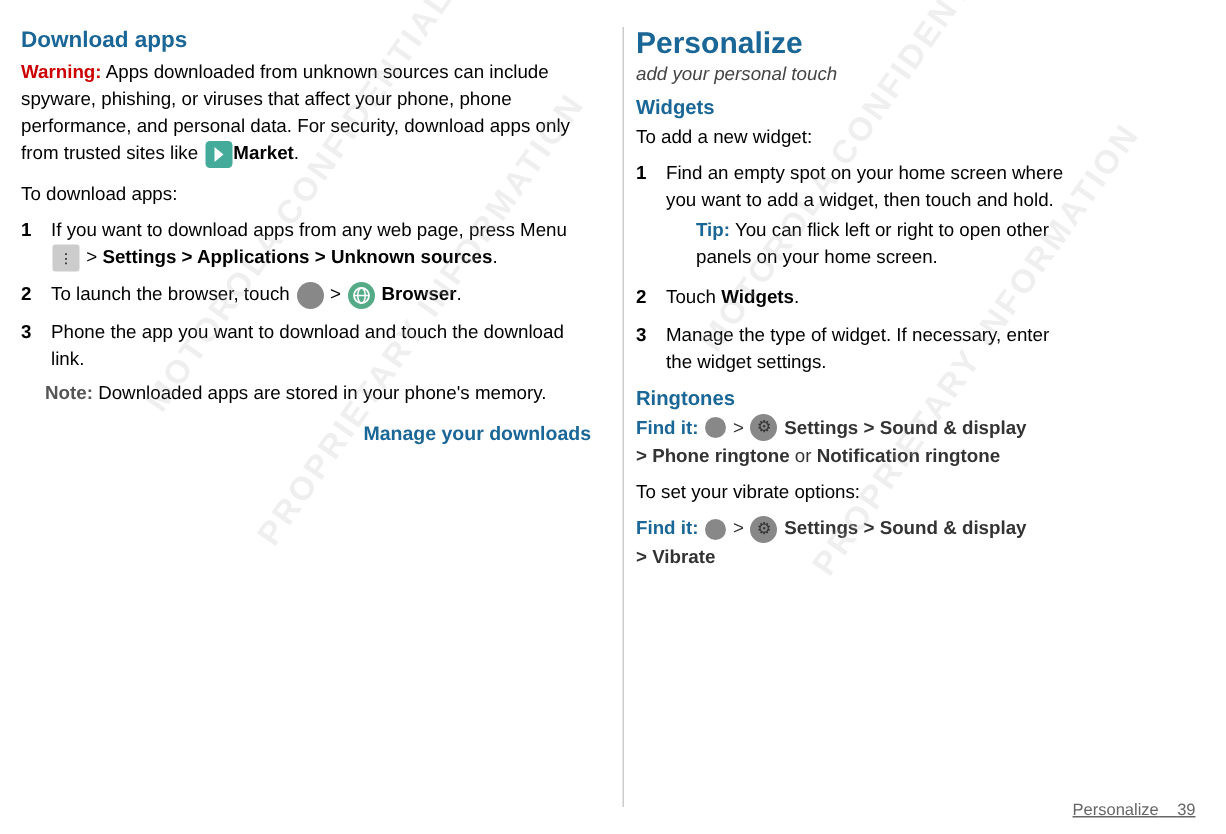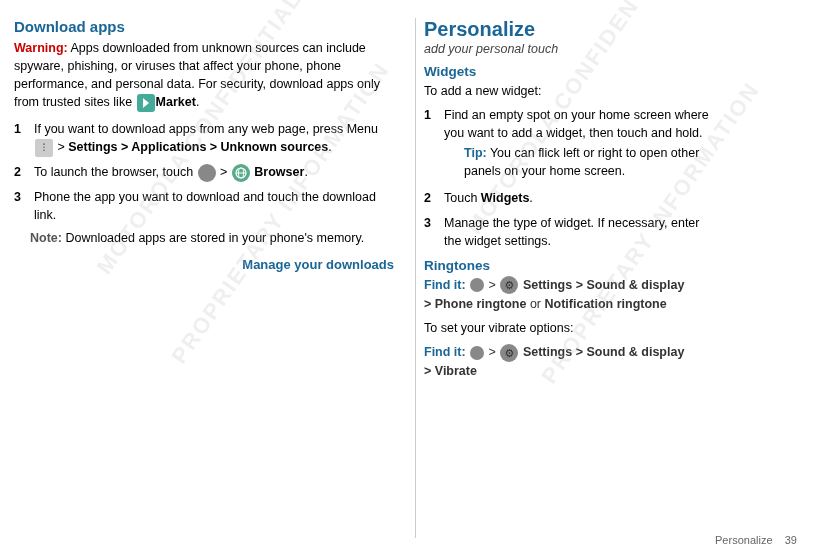--- a/index.html
+++ b/index.html
@@ -186,20 +186,21 @@
       vertical-align: middle;
       margin: 0 1px;
       font-size: 11px;
     }
     .footer-text {
       position: absolute;
       bottom: 10px;
       right: 20px;
       font-size: 11px;
       color: #666;
+      text-decoration: underline;
     }
     .footer-page {
       font-size: 11px;
       color: #666;
     }
     .divider-line {
       position: absolute;
       top: 18px;
       bottom: 18px;
       left: 415px;
@@ -226,20 +227,21 @@
     <div class="section-title">Download apps</div>
 
     <div class="warning-block">
       <span class="warning-label">Warning:</span><span> Apps downloaded from unknown sources can include spyware, phishing, or viruses that affect your phone, phone performance, and personal data. For security, download apps only from trusted sites like </span><span class="market-icon">
           <svg width="12" height="12" viewBox="0 0 12 12">
             <polygon points="3,1 9,6 3,11" fill="#fff"></polygon>
           </svg>
         </span><span class="bold-text">Market</span><span>.</span>
     </div>
 
+    <div class="para-block">To download apps:</div>
 
     <div class="step-block">
       <span class="step-num">1</span>
       <span class="step-content">
         If you want to download apps from any web page, press Menu <span class="menu-icon">⋮</span> &gt; <span class="bold-text">Settings &gt; Applications &gt; Unknown sources</span>.
       </span>
     </div>
 
     <div class="step-block">
       <span class="step-num">2</span>

